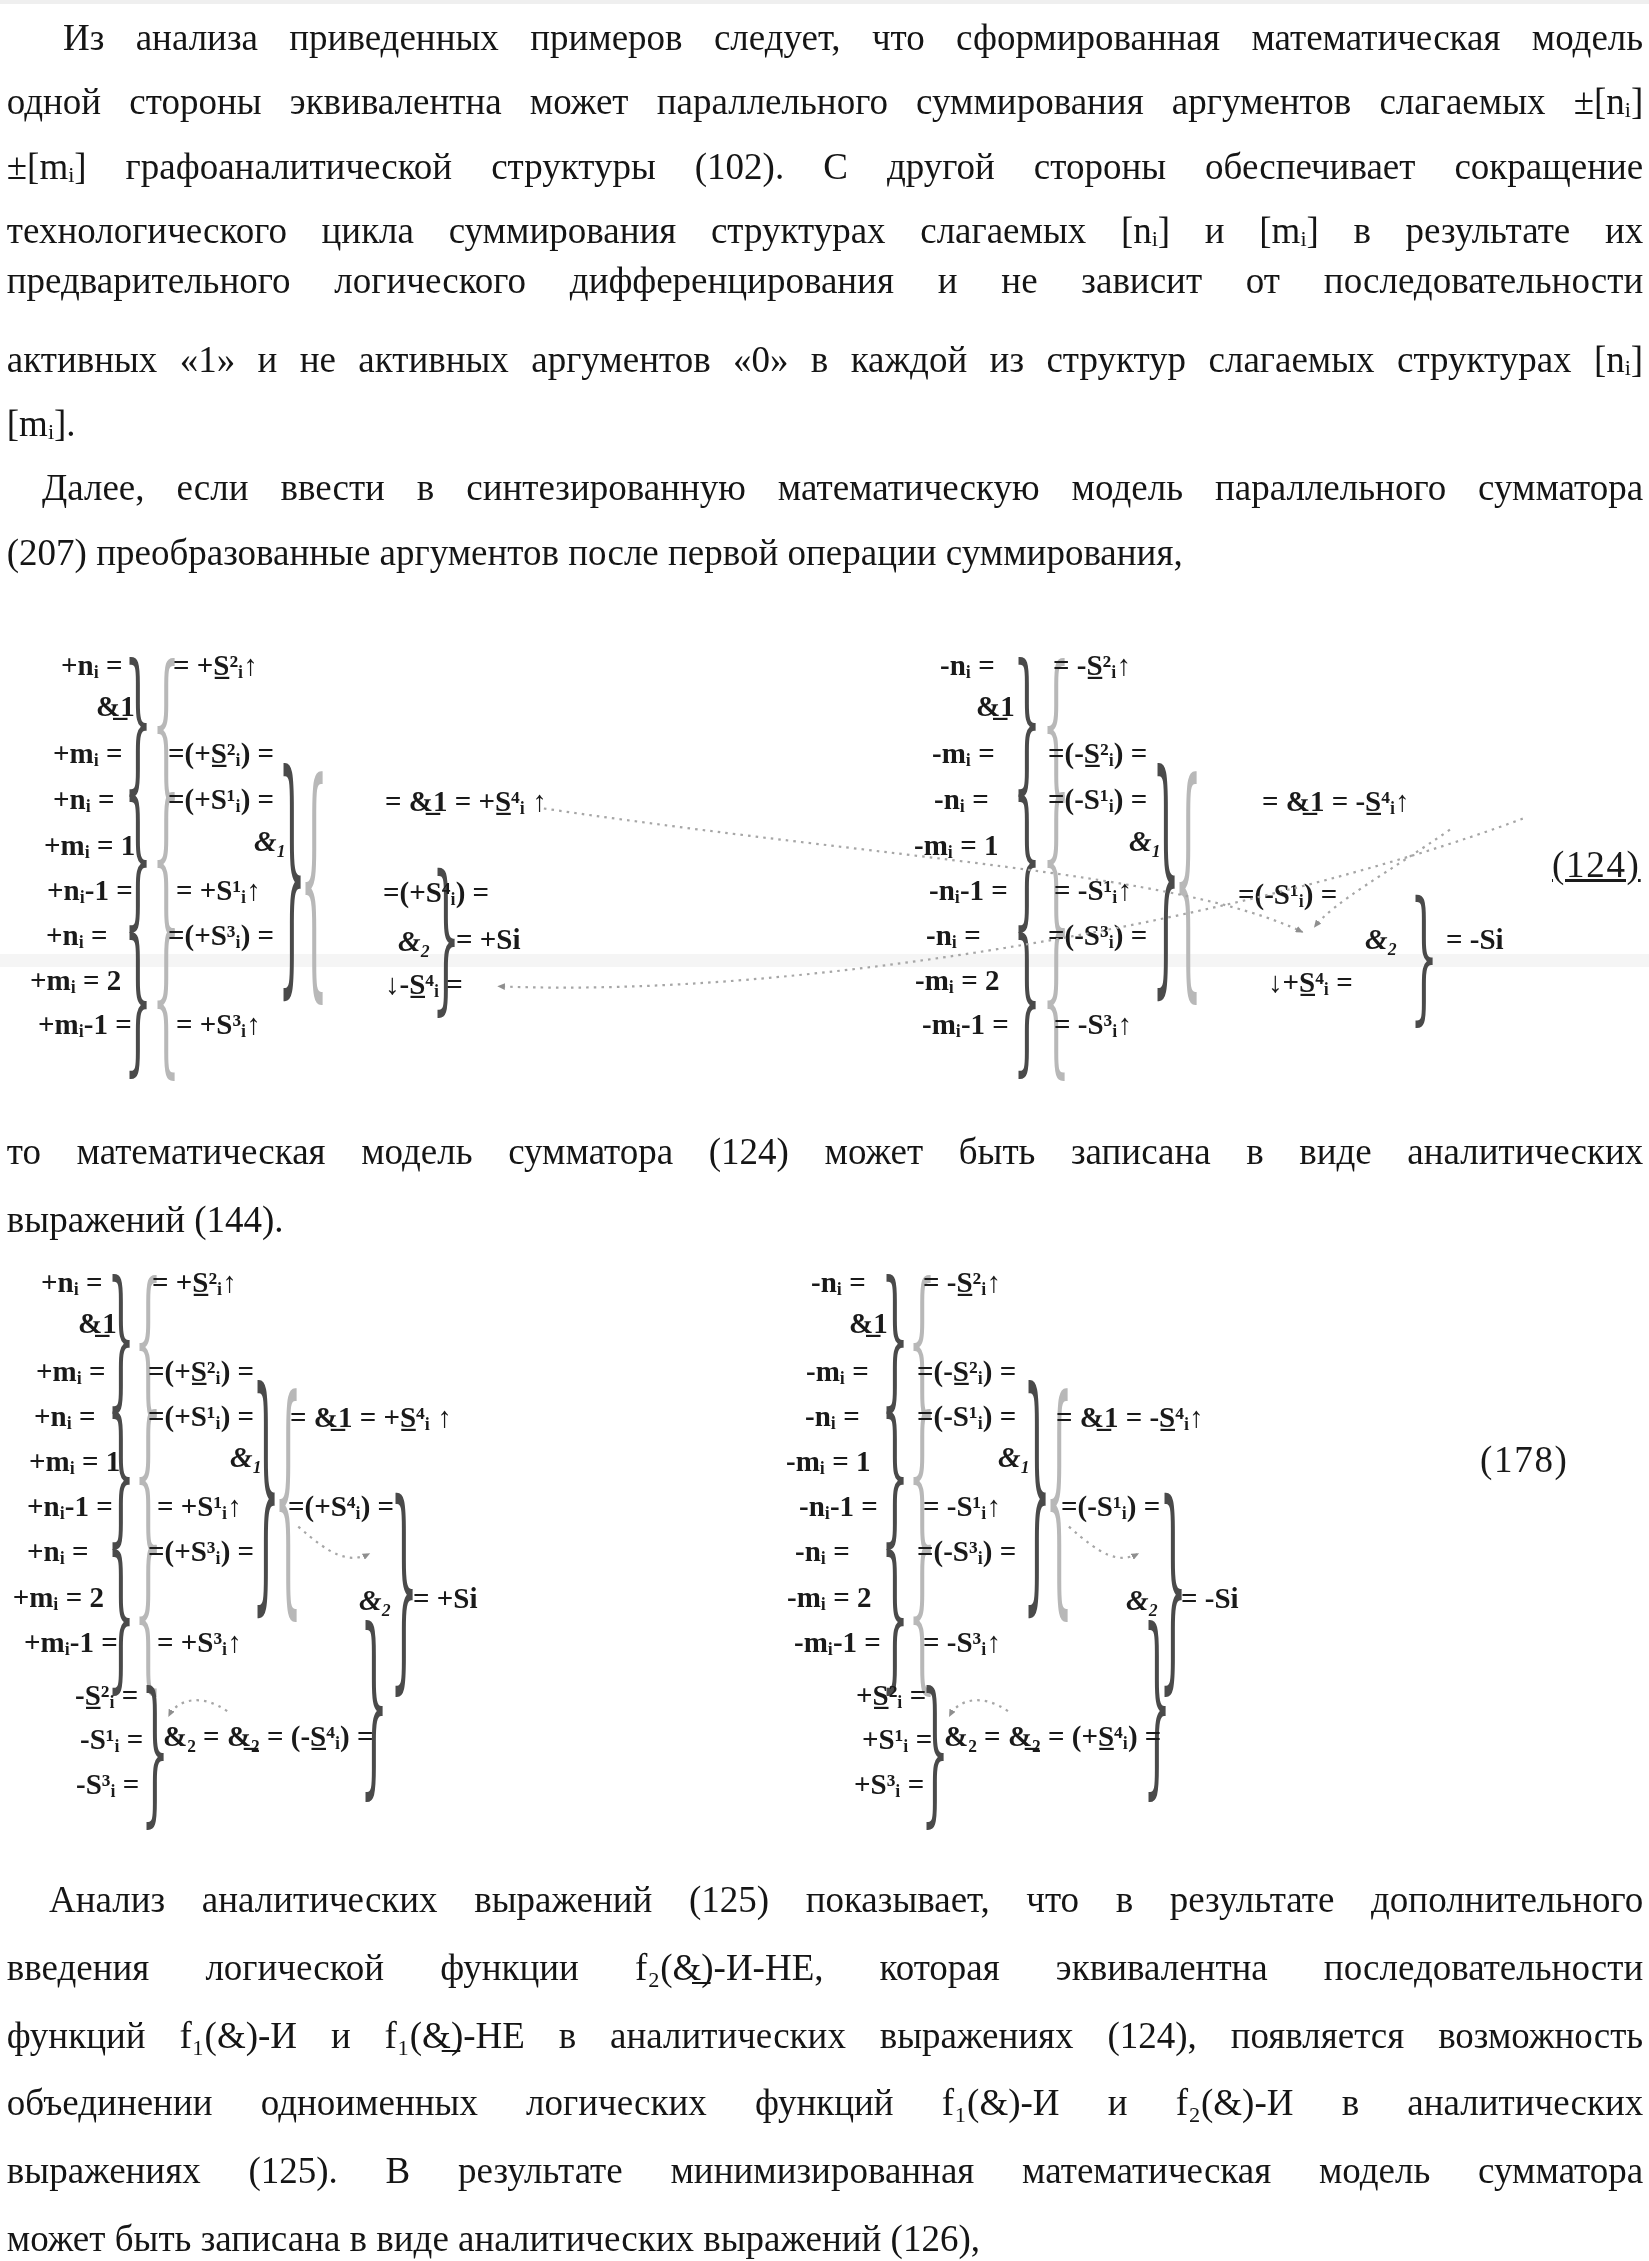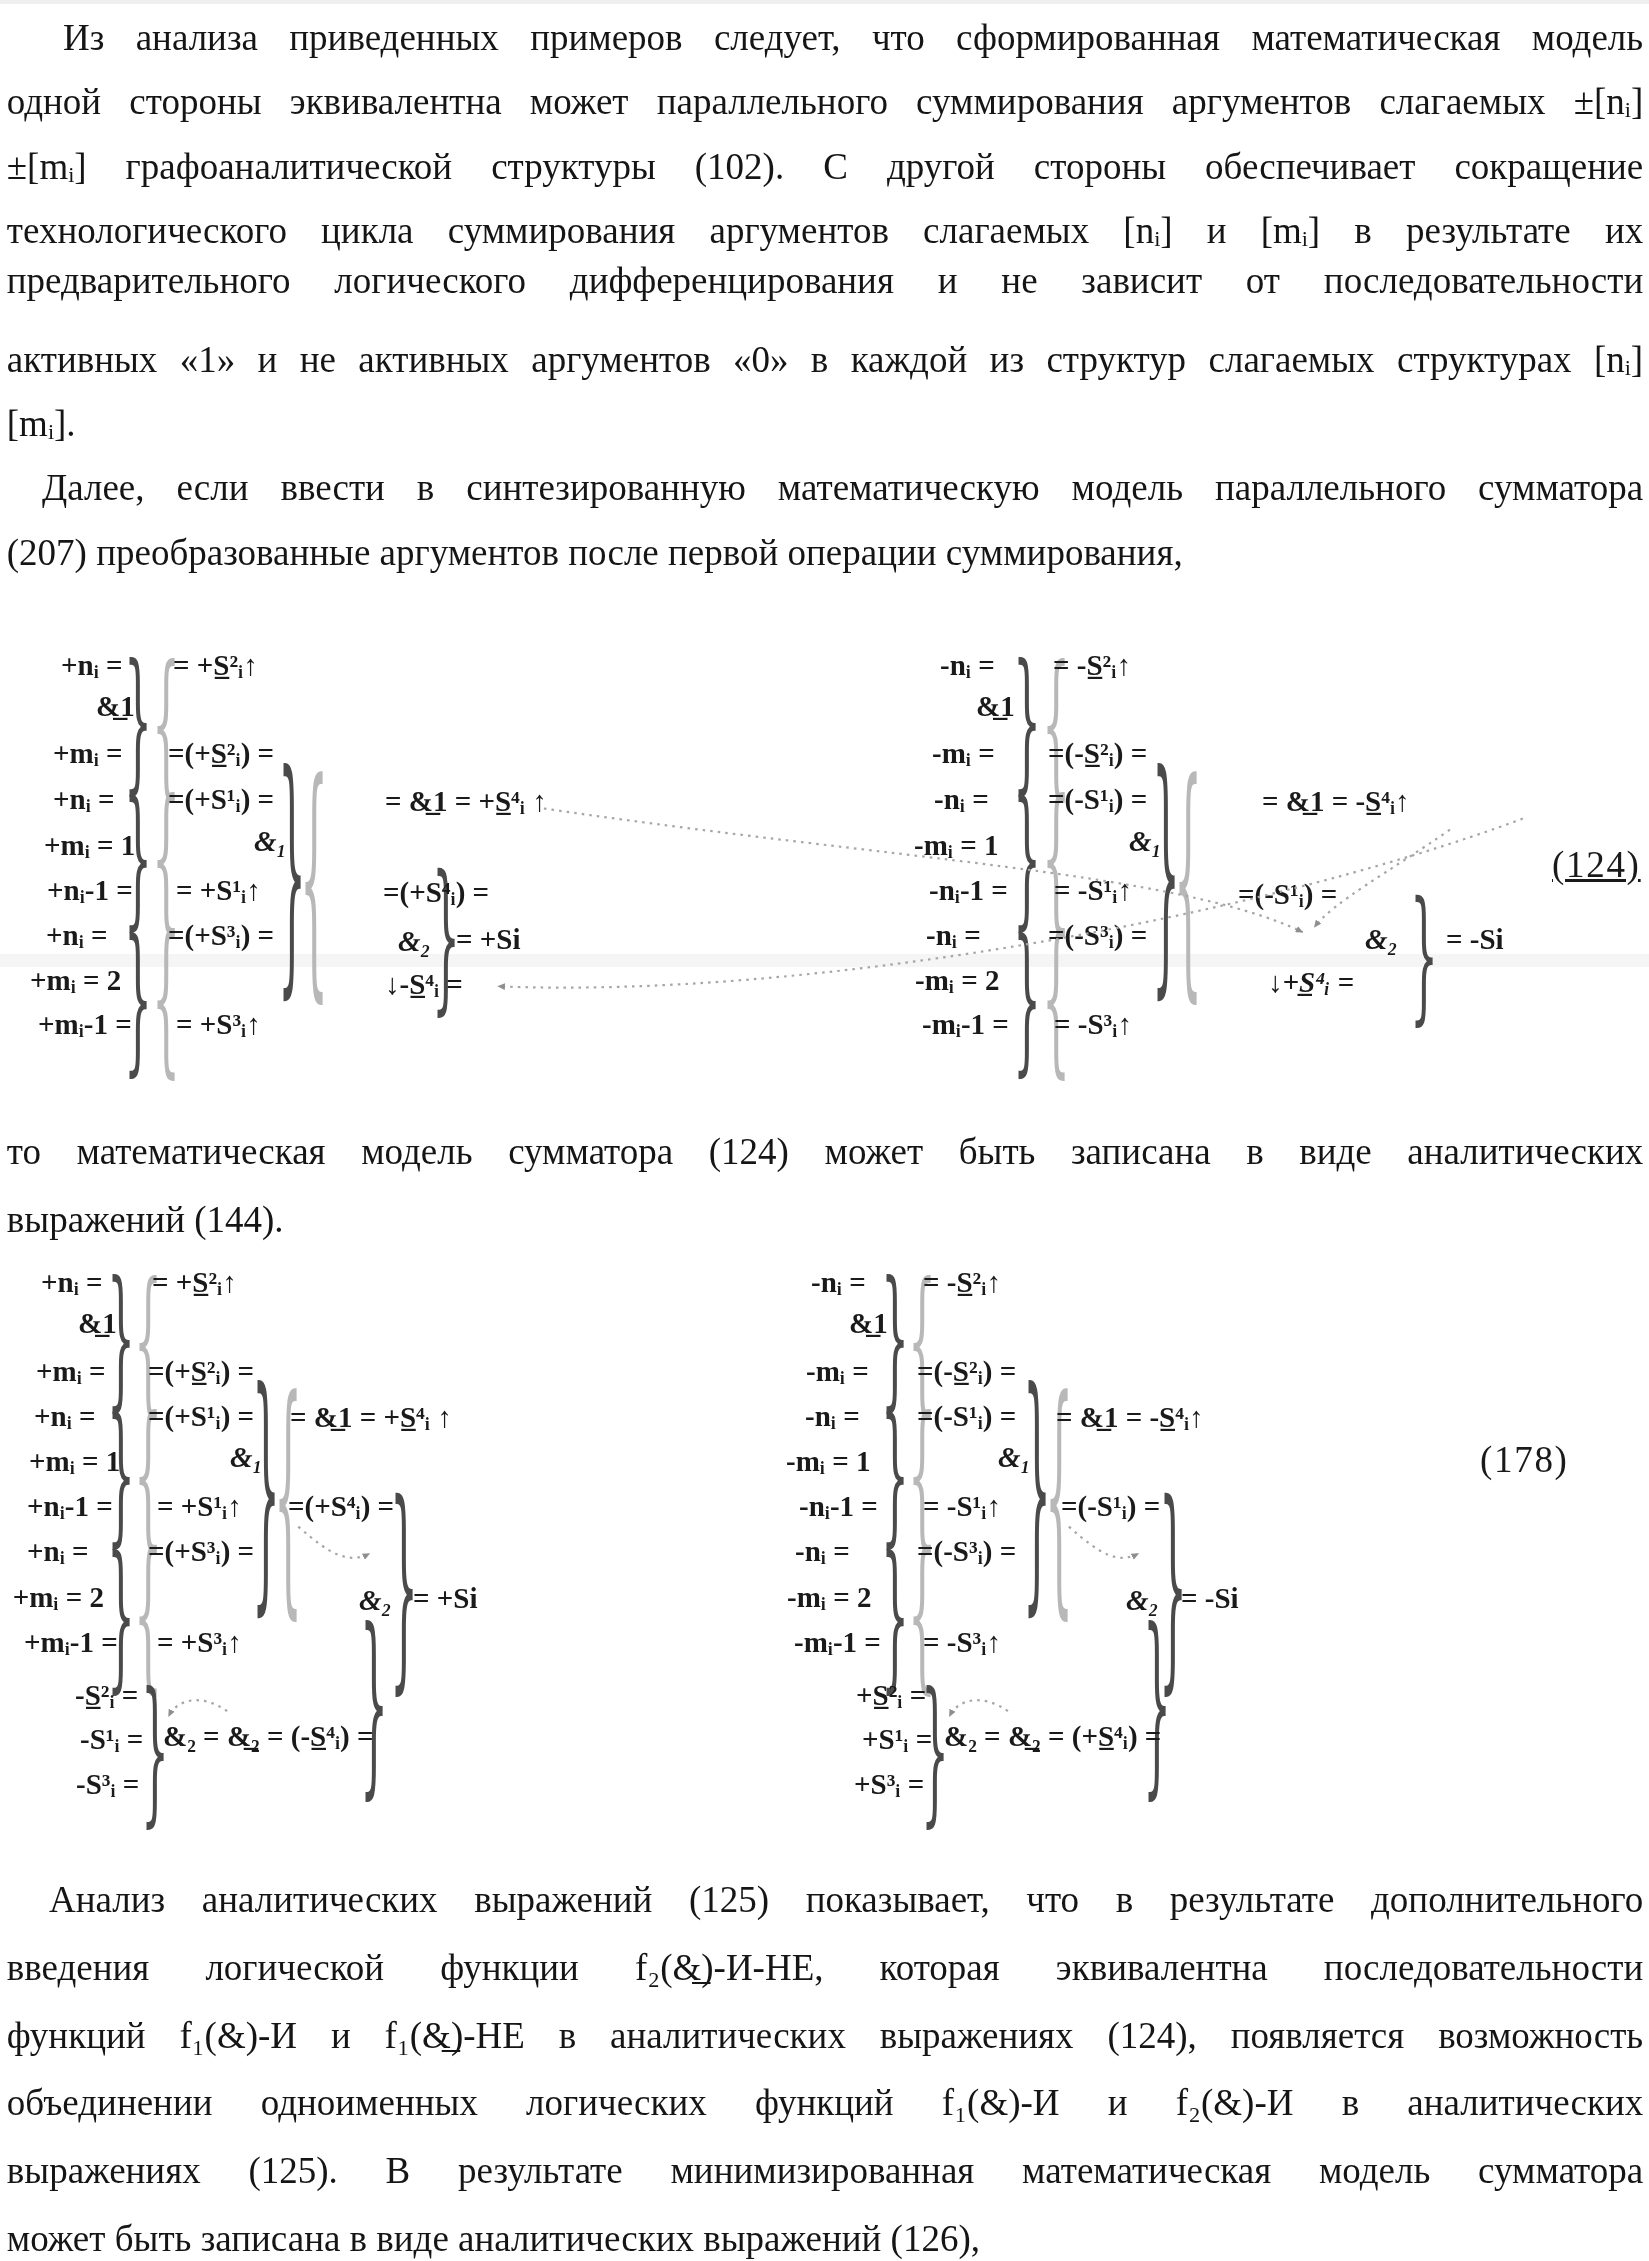--- a/index.html
+++ b/index.html
@@ -62,21 +62,21 @@
 </style>
 </head>
 <body>
 
 <div class="page">
 
   <div>
     <div class="pline j ind70" style="top:12px">Из анализа приведенных примеров следует, что сформированная математическая модель</div>
     <div class="pline j" style="top:76px">одной стороны эквивалентна может параллельного суммирования аргументов слагаемых ±[nᵢ]</div>
     <div class="pline j" style="top:141px">±[mᵢ] графоаналитической структуры (102). С другой стороны обеспечивает сокращение</div>
-    <div class="pline j" style="top:205px">технологического цикла суммирования аргументов слагаемых [nᵢ] и [mᵢ] в результате их</div>
+    <div class="pline j" style="top:205px">технологического цикла суммирования структурах слагаемых [nᵢ] и [mᵢ] в результате их</div>
     <div class="pline j" style="top:255px">предварительного логического дифференцирования и не зависит от последовательности</div>
     <div class="pline j" style="top:334px">активных «1» и не активных аргументов «0» в каждой из структур слагаемых структурах [nᵢ]</div>
     <div class="pline" style="top:398px">[mᵢ].</div>
     <div class="pline j ind48" style="top:462px">Далее, если ввести в синтезированную математическую модель параллельного сумматора</div>
     <div class="pline" style="top:527px">(207) преобразованные аргументов после первой операции суммирования,</div>
   </div>
 
   <div class="band" style="top:950px;height:12.7px;"></div>
 
   <div id="f124">
@@ -132,21 +132,21 @@
       <span class="fi" style="left: 1048px; top: 733px;">=(-S̲²ᵢ) =</span>
       <span class="fi" style="left: 1048px; top: 779px;">=(-S¹ᵢ) =</span>
       <span class="fi it" style="left: 1129px; top: 821px;">&amp;₁</span>
       <span class="fi" style="left: 1054px; top: 870px;">= -S¹ᵢ↑</span>
       <span class="fi" style="left: 1048px; top: 915px;">=(-S³ᵢ) =</span>
       <span class="fi" style="left: 1054px; top: 1004px;">= -S³ᵢ↑</span>
       <span class="fi" style="left: 1262px; top: 781px;">= &amp;̲1 = -S̲⁴ᵢ↑</span>
       <span class="fi" style="left: 1238px; top: 874px;">=(-S¹ᵢ) =</span>
       <span class="fi it" style="left: 1365px; top: 919px;">&amp;₂</span>
       <span class="fi" style="left: 1446px; top: 919px;">= -Si</span>
-      <span class="fi" style="left: 1268px; top: 962px; font-style: italic;">↓+S̲⁴ᵢ =</span>
+      <span class="fi" style="left: 1268px; top: 962px;">↓+S̲⁴ᵢ =</span>
       <span class="fi lbl" style="left: 1552px; top: 845px; font-size: 37px; text-decoration: underline;">(124)</span>
     </div>
 
   <div>
     <div class="pline j" style="top:1126px">то математическая модель сумматора (124) может быть записана в виде аналитических</div>
     <div class="pline" style="top:1194px">выражений (144).</div>
   </div>
 
   <div id="f125">
       <span class="brace" style="left: 107px; top: 1255px; transform: scale(1.3, 4.47059);">}</span>

